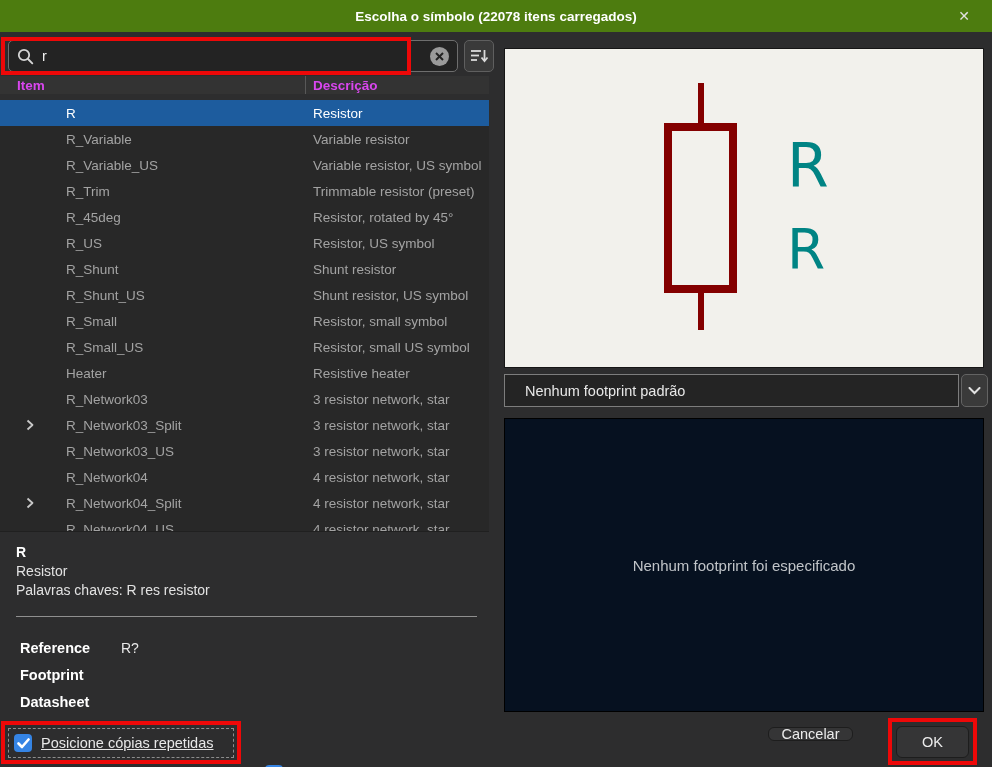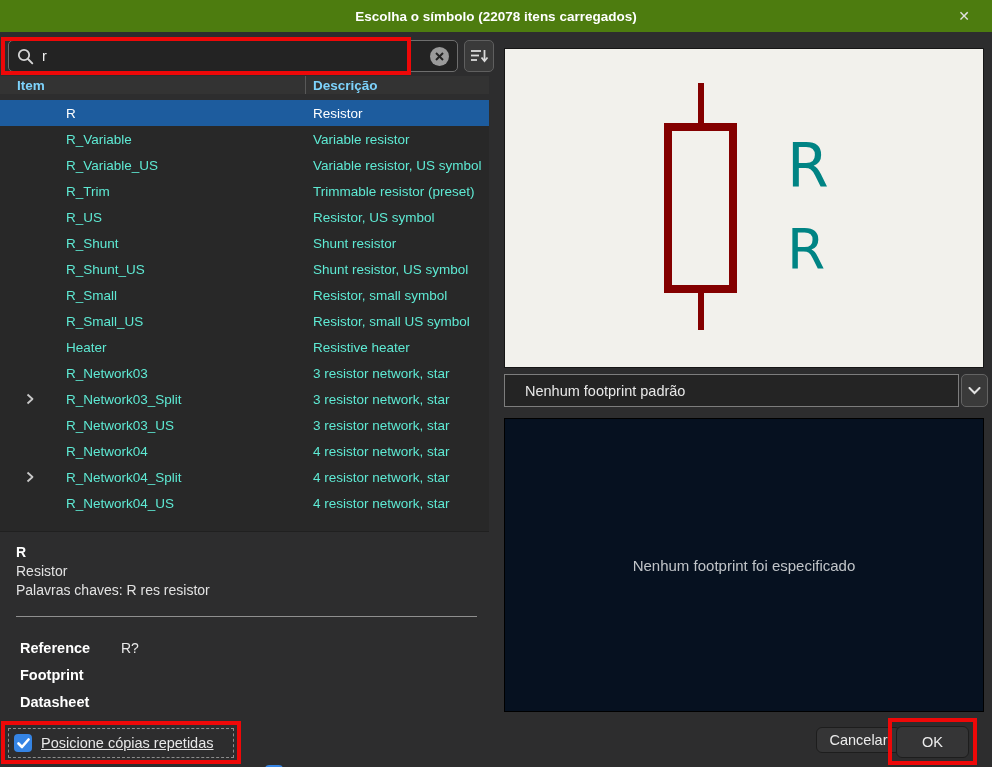--- a/index.html
+++ b/index.html
@@ -33,29 +33,29 @@
     display:flex; align-items:center; justify-content:center; }
 
   
   .hl-red { border:4px solid #ee0808; pointer-events:none; z-index:50; }
   .hl-search { left:1px; top:37px; width:410px; height:38px; }
   .hl-option { left:1px; top:721px; width:240px; height:43px; }
   .hl-ok { left:888px; top:718px; width:89px; height:47px; }
 
   
   .table-header { left:0; top:76px; width:489px; height:18px; background:#333333;
-    display:flex; align-items:center; font-size:13.5px; font-weight:bold; color:#7dd3fc; }
+    display:flex; align-items:center; font-size:13.5px; font-weight:bold; color:#d946ef; }
   .table-header .col-item { width:306px; padding-left:17px;
     border-right:1px solid #585858; height:100%; display:flex; align-items:center; }
   .table-header .col-desc { padding-left:7px; }
 
   .symbol-list { left:0; top:100px; width:489px; height:431px; background:#282828;
     overflow:hidden; }
   .row { display:flex; height:26px; align-items:center; font-size:13.5px;
-    color:#5eead4; white-space:nowrap; cursor:default; }
+    color:#a3a3a3; white-space:nowrap; cursor:default; }
   .row.selected { background:#1d5c9e; color:#ffffff; }
   .row .exp { flex:none; width:66px; padding-left:26px; display:flex; align-items:center; }
   .row .cell-item { flex:none; width:240px; overflow:hidden; }
   .row .cell-desc { flex:1; padding-left:7px; overflow:hidden; }
 
   
   .details { left:0; top:531px; width:489px; height:183px; background:#2d2d2e;
     border-top:1px solid #202020; padding:11px 0 0 16px; font-size:14px; }
   .details .d-name { font-weight:bold; color:#ffffff; line-height:19px; }
   .details .d-line { color:#e2e2e2; line-height:19px; }
@@ -85,21 +85,21 @@
   .option-2 { left:265px; top:734px;margin-top:31px; }
   .checkbox { width:18px; height:18px; border-radius:4px; background:#3584e4;
     display:flex; align-items:center; justify-content:center; flex:none; }
   .option .opt-label { font-size:14.5px; color:#e8e8e8; white-space:nowrap; }
   .focus-dash { left:8px; top:728px; width:226px; height:30px;
     border:1px dashed #8d8d8d; pointer-events:none; }
 
   .btn { background:#353536; border:1px solid #1d1d1d; border-radius:6px;
     color:#ececec; font-size:14.5px; font-family:inherit;
     display:flex; align-items:center; justify-content:center; cursor:default; }
-  .btn-cancel { left:816px; top:727px; width:85px; height:26px; }
+  .btn-cancel { left:768px; top:727px; width:85px; height:14px; }
   .btn-ok { left:896px; top:726px; width:73px; height:32px; }
 
   svg { display:block; }
 </style>
 </head>
 <body>
 
 <div class="abs titlebar">
   <span class="title">Escolha o símbolo (22078 itens carregados)</span>
   <span class="close-btn">✕</span>
@@ -151,20 +151,25 @@
     </div>
     <div class="row">
       <span class="exp"></span>
       <span class="cell-item">R_Variable_US</span>
       <span class="cell-desc">Variable resistor, US symbol</span>
     </div>
     <div class="row">
       <span class="exp"></span>
       <span class="cell-item">R_Trim</span>
       <span class="cell-desc">Trimmable resistor (preset)</span>
+    </div>
+    <div class="row">
+      <span class="exp"></span>
+      <span class="cell-item">R_45deg</span>
+      <span class="cell-desc">Resistor, rotated by 45°</span>
     </div>
     <div class="row">
       <span class="exp"></span>
       <span class="cell-item">R_US</span>
       <span class="cell-desc">Resistor, US symbol</span>
     </div>
     <div class="row">
       <span class="exp"></span>
       <span class="cell-item">R_Shunt</span>
       <span class="cell-desc">Shunt resistor</span>

